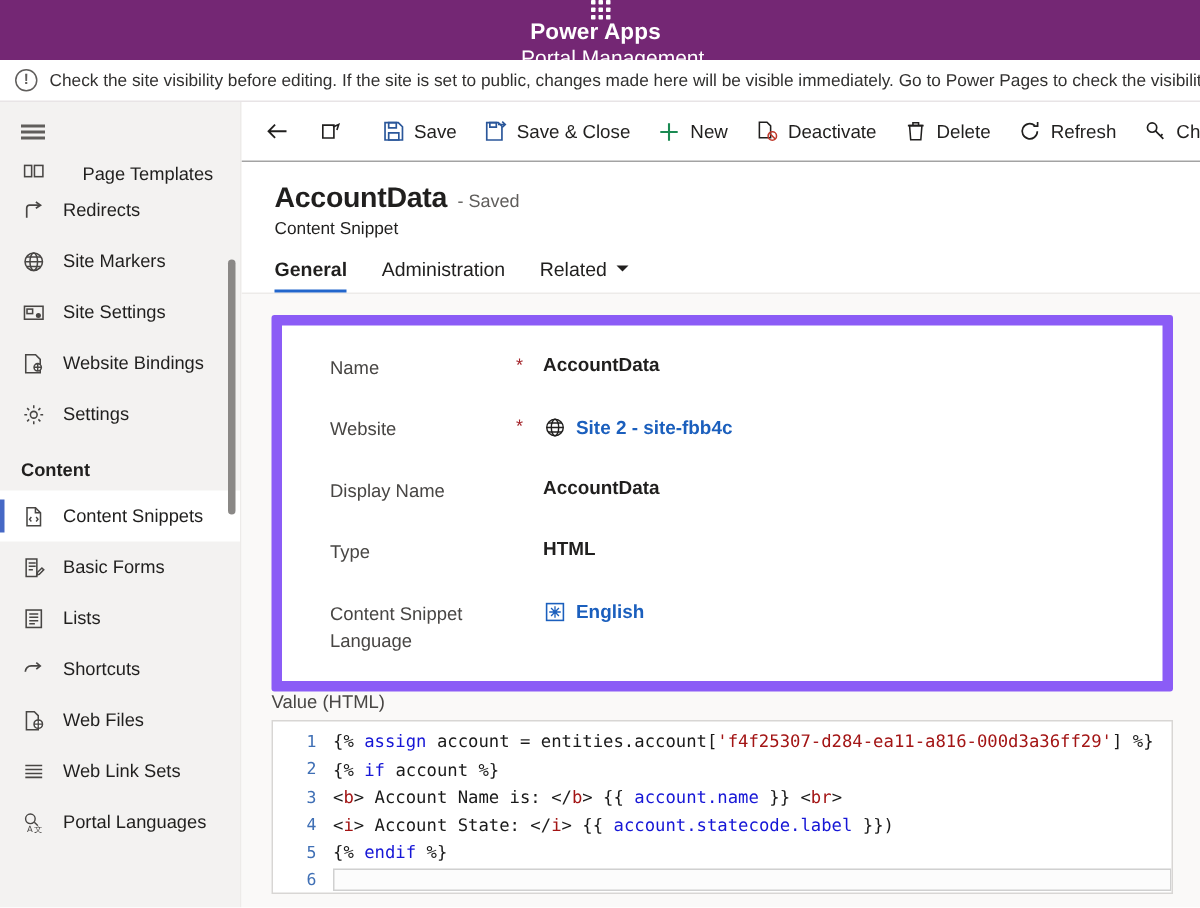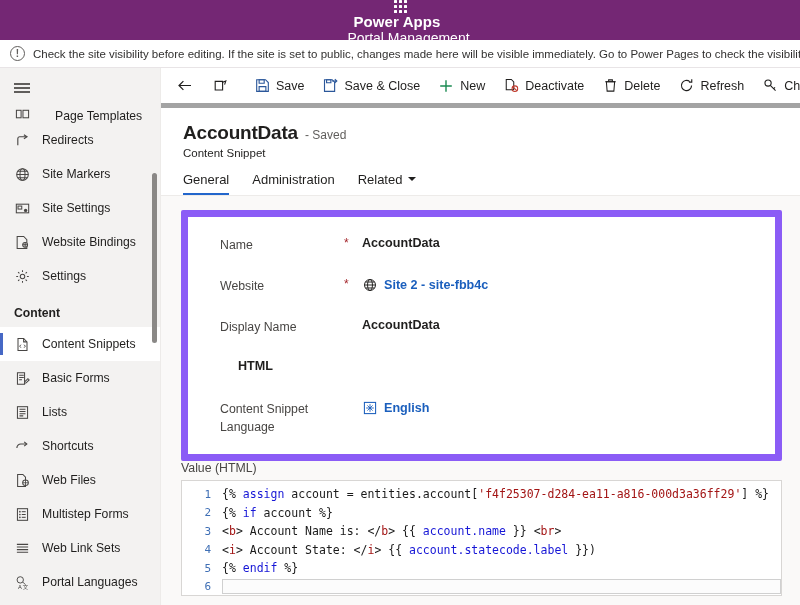--- a/index.html
+++ b/index.html
@@ -105,21 +105,21 @@
     flex: 1; background: #ffffff; position: relative;
     border-left: 1px solid #edebe9;
     display: flex; flex-direction: column;
     overflow: hidden;
   }
 
   
   .cmdbar {
     height: 40px; flex: 0 0 40px;
     display: flex; align-items: center;
-    border-bottom: 5px solid #a3a3a3;
+    border-bottom: 1px solid #a3a3a3;
     padding-left: 6px;
     overflow: hidden;
   }
   .cmd-btn {
     height: 34px; display: flex; align-items: center; gap: 6px;
     padding: 0 9px; font-size: 12.5px; color: #201f1e;
     cursor: pointer; white-space: nowrap; border-radius: 2px;
   }
   .cmd-ico { width: 16px; height: 16px; display: flex; align-items: center; justify-content: center; }
   .cmd-sep { width: 1px; height: 22px; background: #e1dfdd; margin: 0 3px; }
@@ -131,21 +131,21 @@
   .rec-saved { font-size: 12px; color: #605e5c; }
   .rec-sub { font-size: 11.5px; color: #201f1e; margin-top: 3px; }
 
   .tabs { display: flex; align-items: flex-end; gap: 0; margin-top: 13px; padding-left: 0; }
   .tab {
     font-size: 13px; color: #201f1e; padding: 0 12px 8px 0;
     cursor: pointer; position: relative; white-space: nowrap;
     display: flex; align-items: center; gap: 6px;
   }
   .tab + .tab { padding-left: 11px; }
-  .tab.active { font-weight: normal; }
+  .tab.active { font-weight: bold; }
   .tab.active::after {
     content: ""; position: absolute; left: 0; right: 12px; bottom: 0;
     height: 2.5px; background: #2266cc;
   }
   .chev {
     width: 0; height: 0; border-left: 4px solid transparent;
     border-right: 4px solid transparent; border-top: 4.5px solid #201f1e;
     margin-bottom: 1px;
   }
   .tabstrip-line { height: 1px; background: #edebe9; }
@@ -338,34 +338,20 @@
         <span class="nav-icon">
           <svg width="15" height="15" viewBox="0 0 16 16" fill="none" stroke="#484644" stroke-width="1.1">
             <path d="M2.8 1.6h5.6l2.8 2.8v10H2.8z"></path>
               <circle cx="11.2" cy="10.4" r="3" fill="#fff"></circle>
             <path d="M8.2 10.4h6M11.2 7.4v6" stroke-width=".9"></path>
           </svg>
         </span>
         <span>Web Files</span>
       </div>
 
-      <div class="nav-item">
-        <span class="nav-icon">
-          <svg width="15" height="15" viewBox="0 0 16 16" fill="none" stroke="#484644" stroke-width="1.1">
-            <rect x="2.6" y="1.8" width="10.8" height="12.4"></rect>
-            <circle cx="5.2" cy="5" r=".9" fill="#484644" stroke="none"></circle>
-              <path d="M7.2 5h4.2"></path>
-            <circle cx="5.2" cy="8" r=".9" fill="#484644" stroke="none"></circle>
-              <path d="M7.2 8h4.2"></path>
-            <circle cx="5.2" cy="11" r=".9" fill="#484644" stroke="none"></circle>
-              <path d="M7.2 11h4.2"></path>
-          </svg>
-        </span>
-        <span>Multistep Forms</span>
-      </div>
 
       <div class="nav-item">
         <span class="nav-icon">
           <svg width="15" height="15" viewBox="0 0 16 16" fill="none" stroke="#484644" stroke-width="1.1">
             <path d="M2 3.6h12M2 6.4h12M2 9.2h12M2 12h12"></path>
           </svg>
         </span>
         <span>Web Link Sets</span>
       </div>
 
@@ -530,20 +516,21 @@
           </div>
         </div>
 
         <div class="field">
           <div class="f-label">Display Name</div>
           <div class="f-req"></div>
           <div class="f-value">AccountData</div>
         </div>
 
         <div class="field">
+          <div class="f-label">Type</div>
           <div class="f-req"></div>
           <div class="f-value">HTML</div>
         </div>
 
         <div class="field">
           <div class="f-label">Content Snippet Language</div>
           <div class="f-req"></div>
           <div class="f-value link">
             <span class="f-ico">
               <svg width="14" height="14" viewBox="0 0 16 16" fill="none" stroke="#1b5fbd" stroke-width="1.2">

